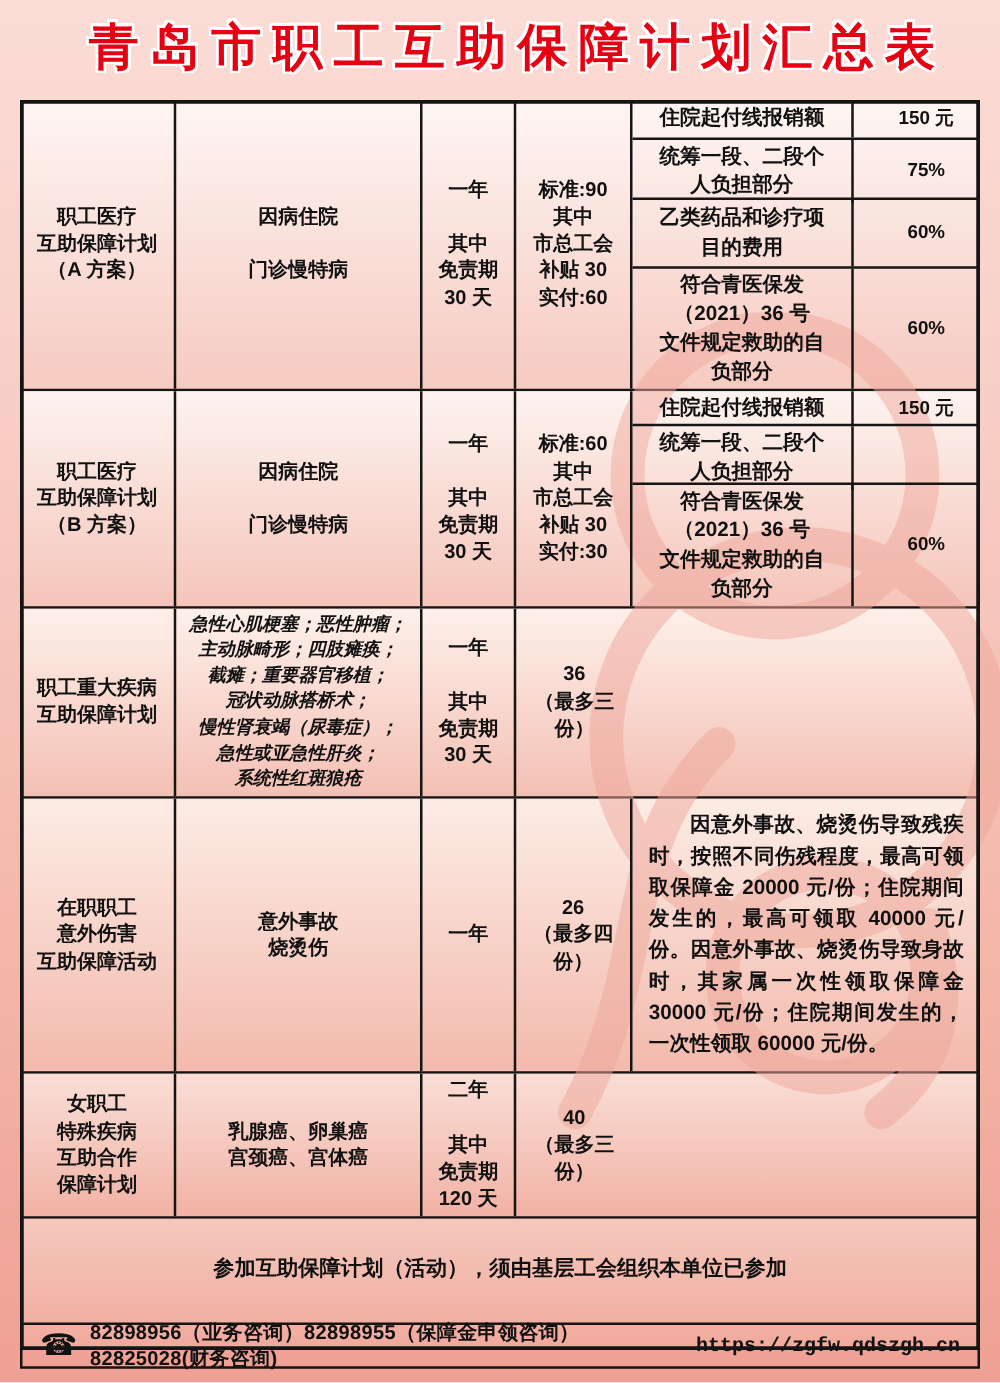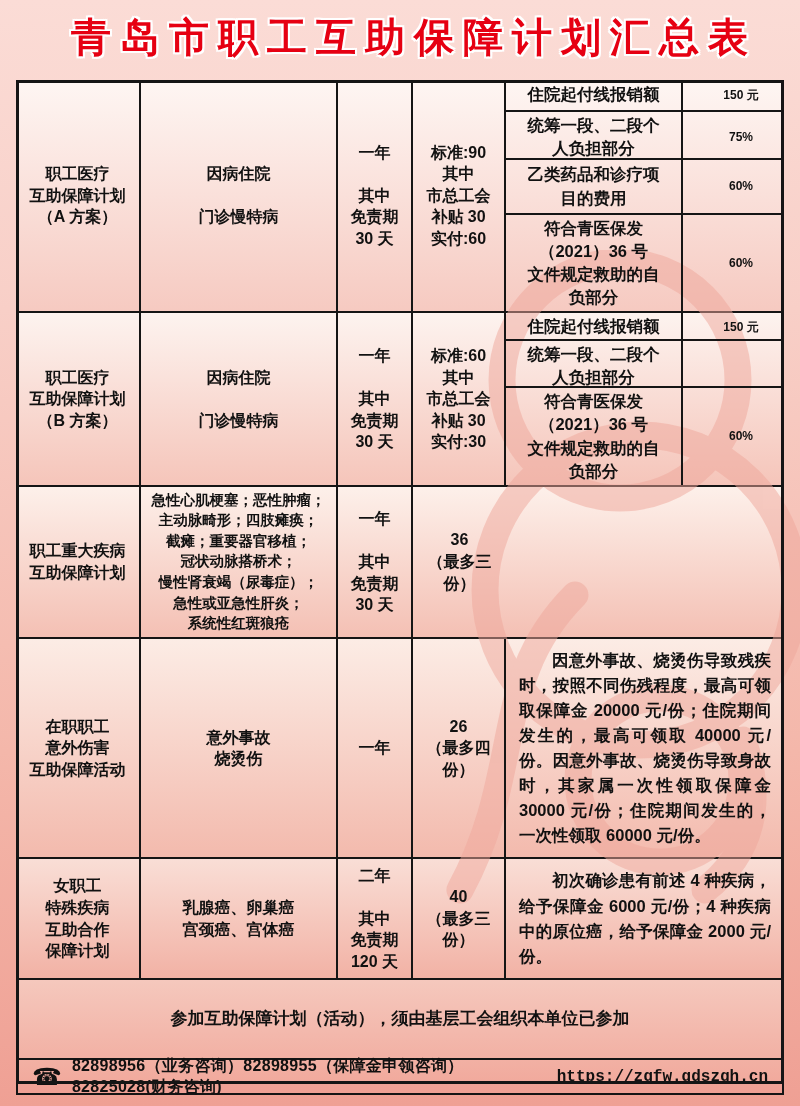--- a/index.html
+++ b/index.html
@@ -30,29 +30,29 @@
     border-bottom:2px solid #151515; position:relative;
   }
   .row:last-child { border-bottom:none; }
   .cell {
     border-right:2px solid #151515; position:relative; z-index:2;
     display:flex; align-items:center; justify-content:center;
     text-align:center; white-space:pre-line; font-weight:bold;
     font-size:16px; line-height:1.35; color:#111; padding:3px;
   }
   .cell:last-child { border-right:none; }
-  .small { font-size:14.5px; line-height:1.42; }
+  .small { font-size:14.5px; line-height:1.42;font-style:italic; }
   .std { padding:0; display:flex; flex-direction:column; align-items:stretch; white-space:normal; }
   .sub { display:grid; grid-template-columns:1fr 101px; border-bottom:2px solid #151515; flex:0 0 auto; }
   .sub:last-child { border-bottom:none; flex:1 1 auto; }
   .sub-desc {
     border-right:2px solid #151515; display:flex; align-items:center; justify-content:center;
     text-align:center; white-space:pre-line; font-size:16.5px; line-height:1.4; padding:2px 4px;
   }
-  .sub-val { display:flex; align-items:center; justify-content:center; font-size:12px;padding-left:15px; }
+  .sub-val { display:flex; align-items:center; justify-content:center; font-size:15px;padding-left:15px; }
   .std-text {
     display:block; width:100%; text-align:justify; text-indent:2em;
     white-space:normal; font-size:16.5px; line-height:1.52; padding:6px 10px;
   }
   .header-row { min-height:60px; background:linear-gradient(#fbe5df,#f8d2ca); }
   .header-row .cell { font-size:16px; }
   .r1 { min-height:224px; background:linear-gradient(#fef6f3,#f6cac1); }
   .r2 { min-height:168px; background:linear-gradient(#fdf3ef,#f5c5ba); }
   .r3 { min-height:150px; background:linear-gradient(#fdf0ea,#f4c0b4); }
   .r4 { min-height:212px; background:linear-gradient(#fcece5,#f3baad); }
@@ -210,23 +210,20 @@
       <div class="cell">乳腺癌、卵巢癌
 宫颈癌、宫体癌</div>
       <div class="cell">二年
 
 其中
 免责期
 120 天</div>
       <div class="cell">40
 （最多三
 份）</div>
-      <div class="cell">
-        <span class="std-text">初次确诊患有前述 4 种疾病，给予保障金 6000 元/份；4 种疾病中的原位癌，给予保障金 2000 元/份。</span>
-      </div>
     </div>
 
     <div class="row note-row">
       <div class="cell note-cell">
         <span>
           <span>参加互助保障计划（活动），须由基层工会组织本单位已参加</span><br>
           
         </span>
       </div>
     </div>

